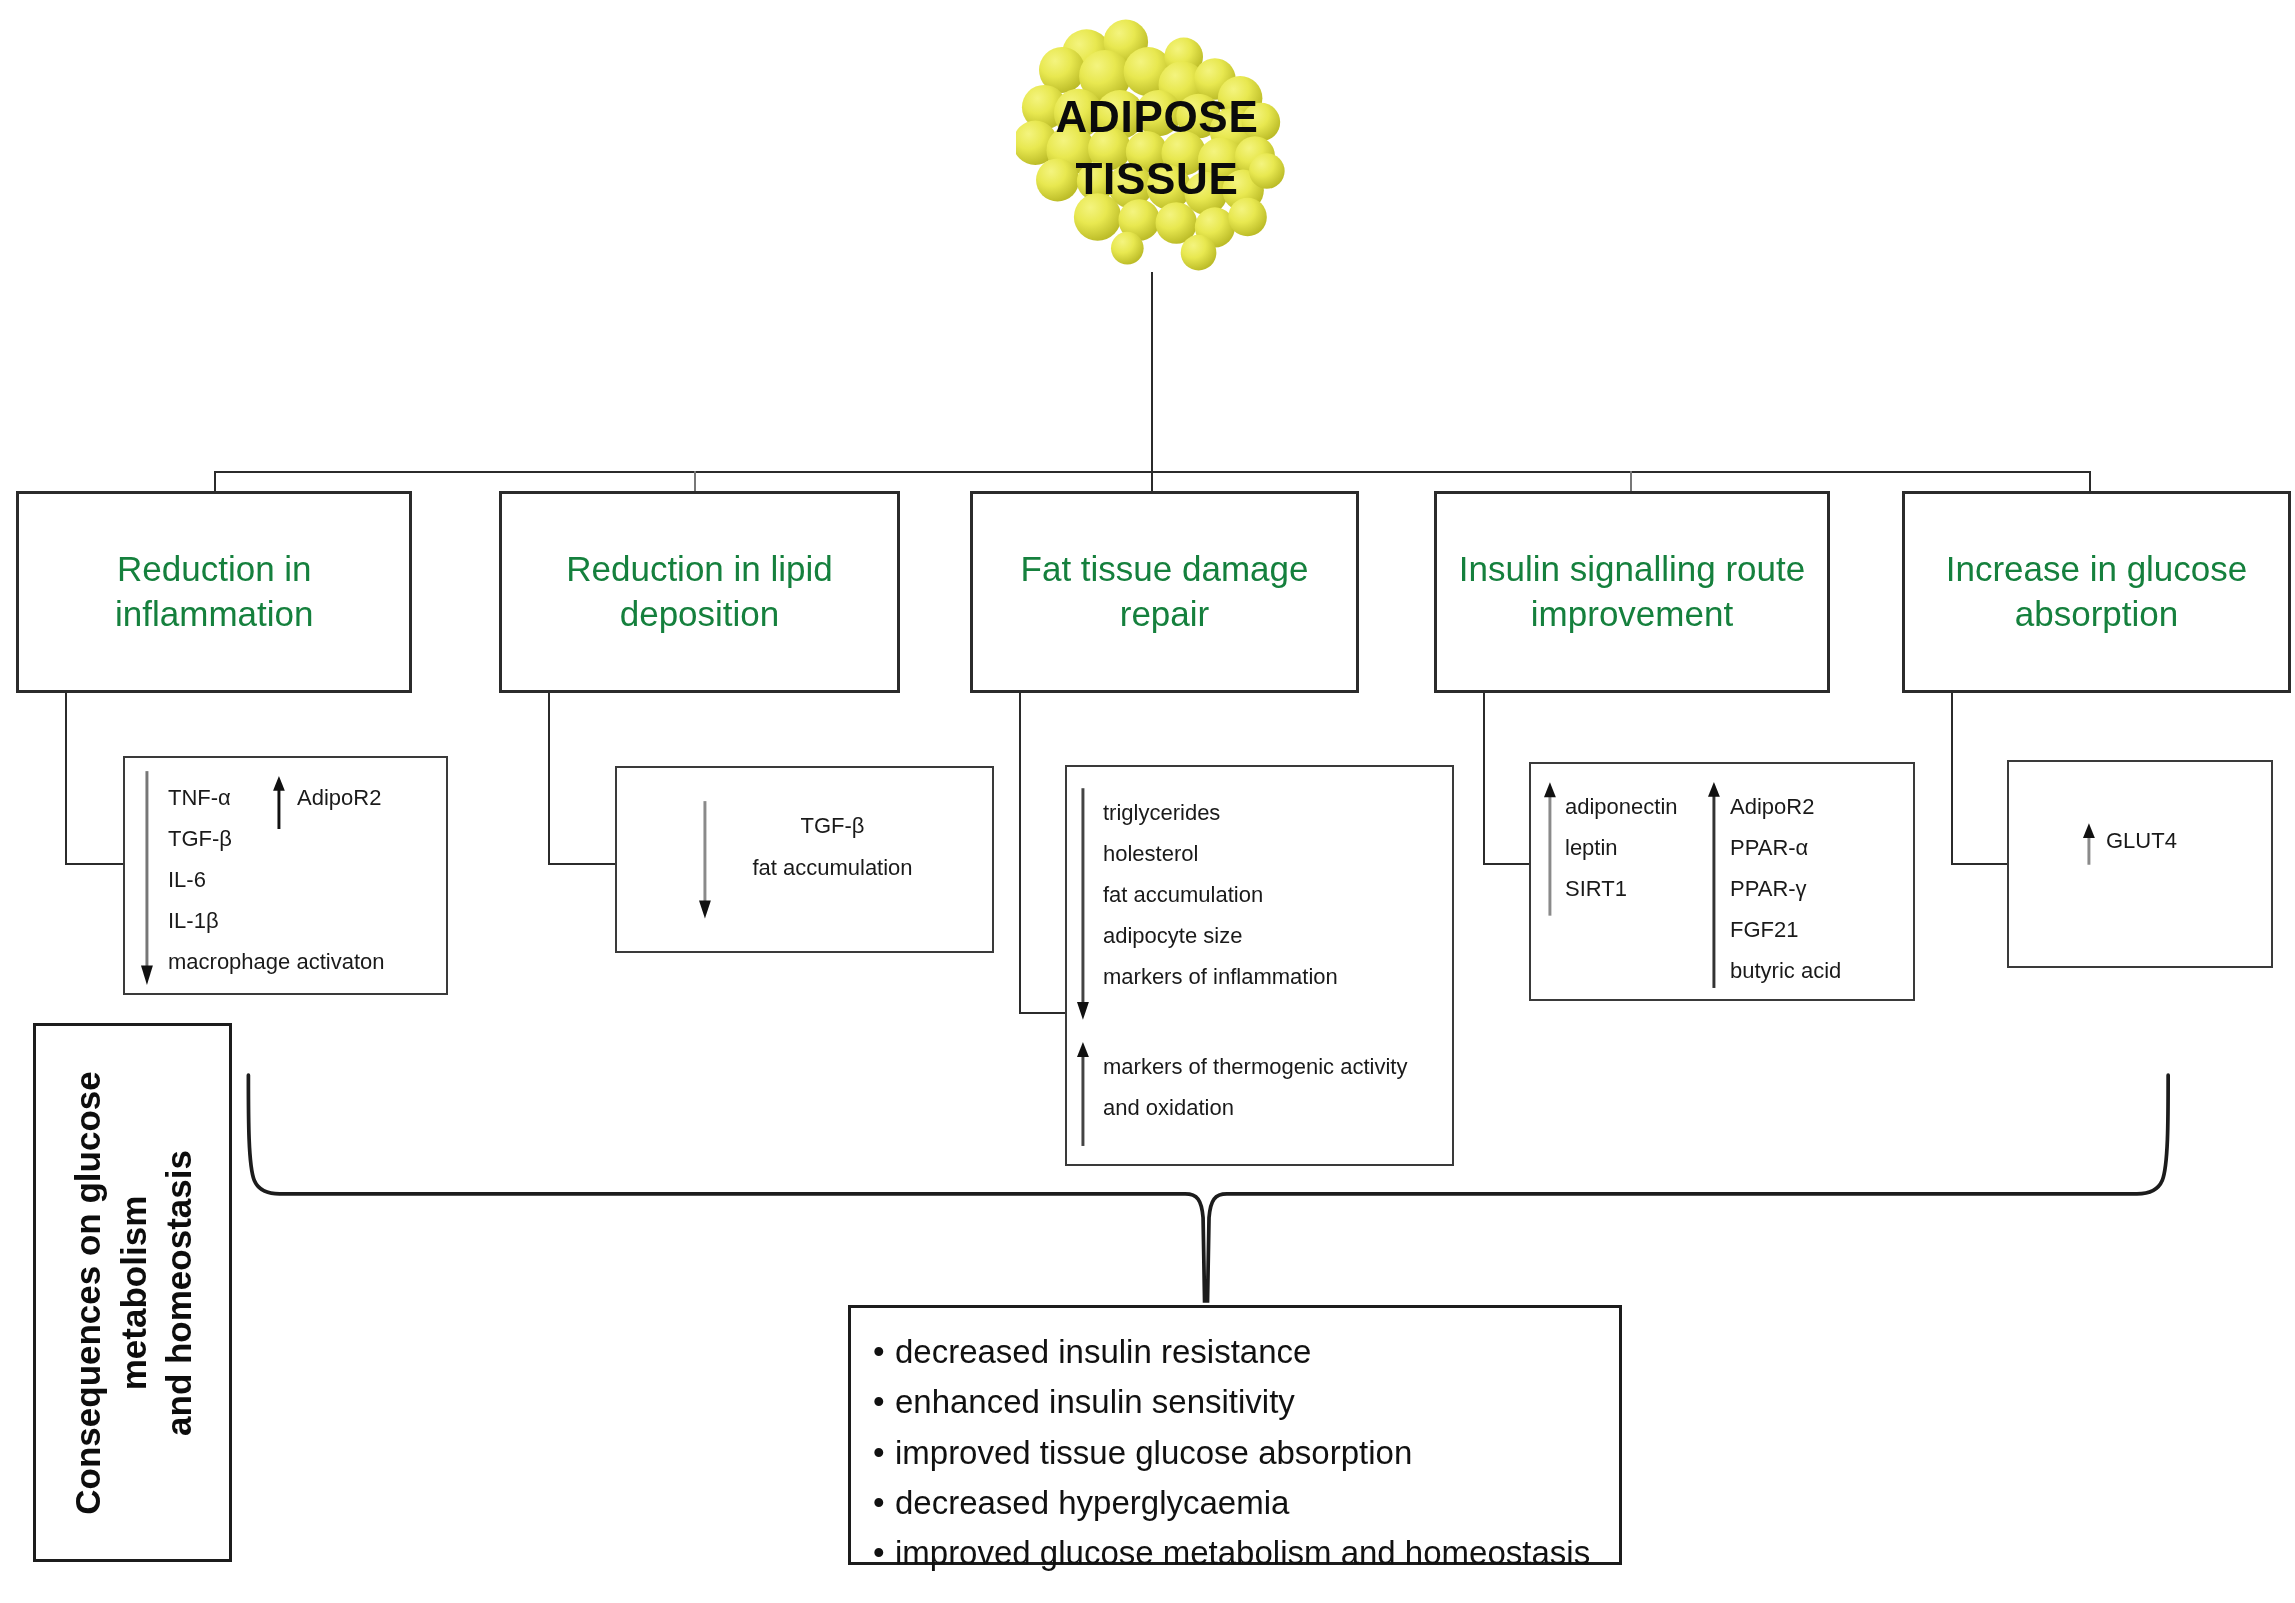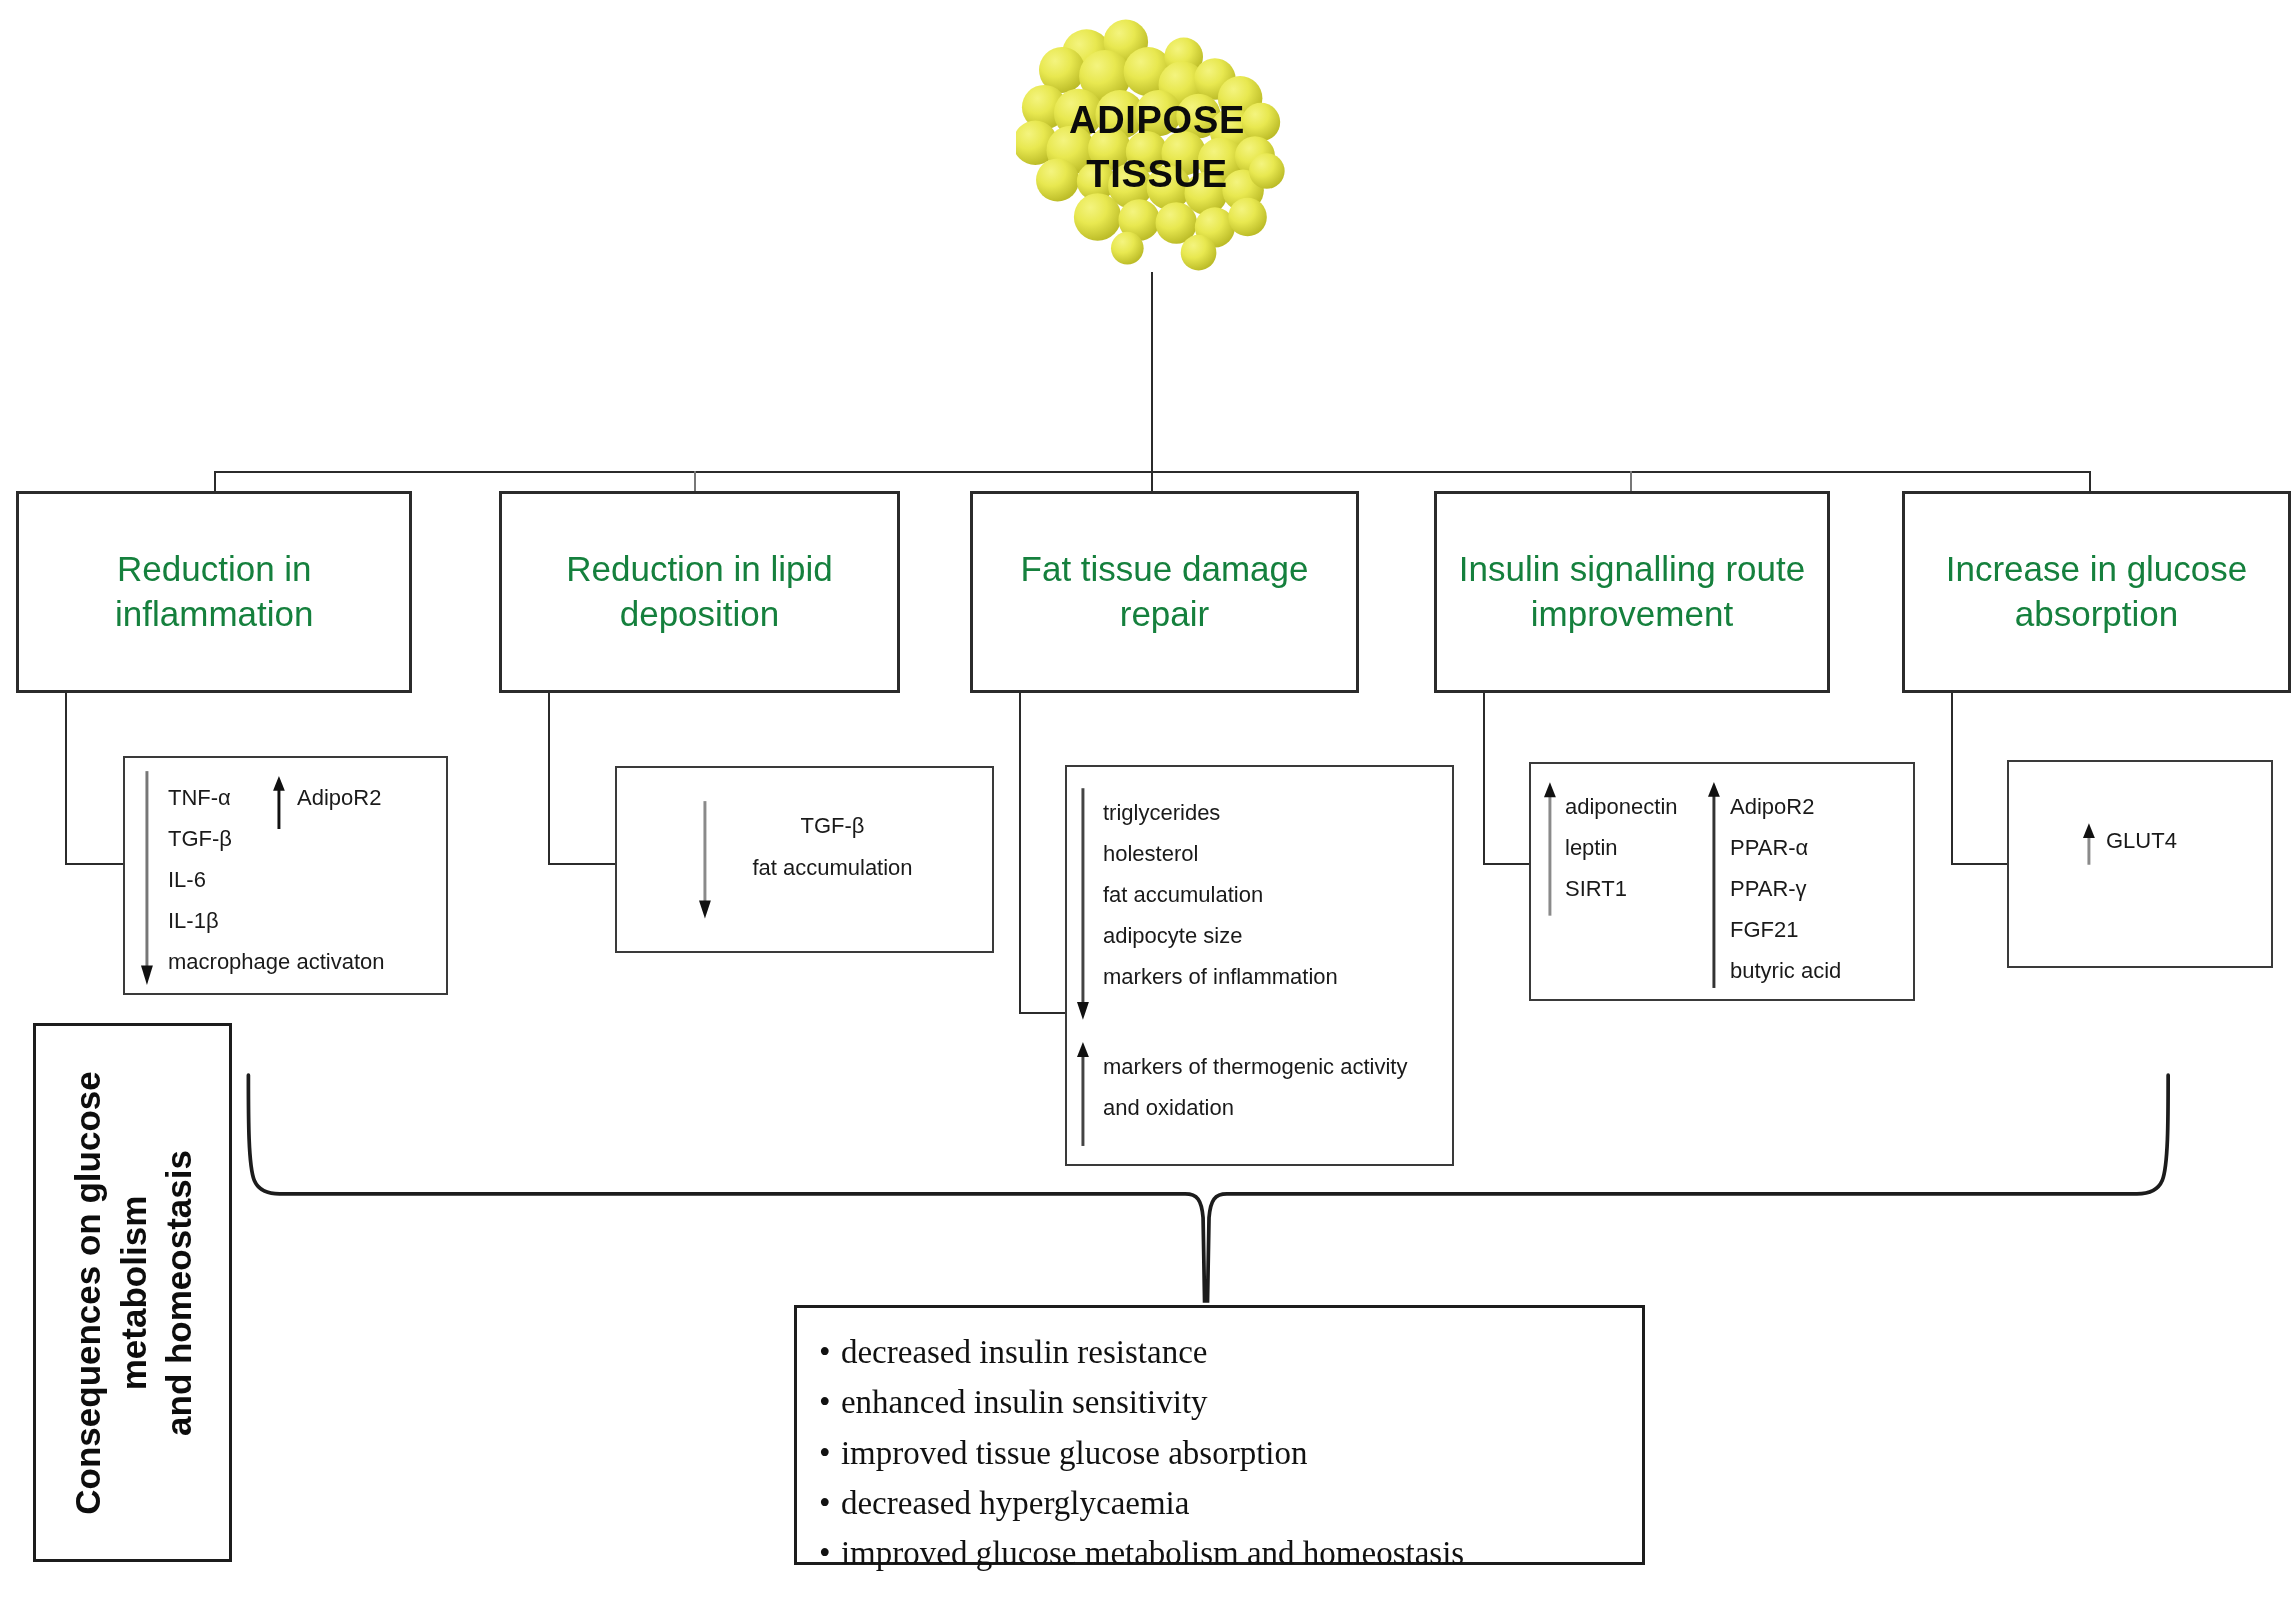--- a/index.html
+++ b/index.html
@@ -6,21 +6,21 @@
   body{width:2295px;height:1604px;position:relative;overflow:hidden;
        font-family:"Liberation Sans","DejaVu Sans",sans-serif;color:#1a1a1a;}
   #stage{position:absolute;inset:0;width:2295px;height:1604px;}
 
   
   .blob{position:absolute;left:1016px;top:18px;width:282px;height:260px;}
   .blob svg{display:block;}
   .blob-label{position:absolute;left:0;top:0;width:282px;height:260px;
     display:flex;flex-direction:column;align-items:center;justify-content:center;
     pointer-events:none;}
-  .blob-label span{font-size:38px;font-weight:700;letter-spacing:0.7px;color:#0b0b0b;
+  .blob-label span{font-size:44px;font-weight:700;letter-spacing:0.7px;color:#0b0b0b;
     line-height:1.42;text-align:center;}
 
   
   .box{position:absolute;background:#fff;border:2.2px solid #2b2b2b;box-sizing:border-box;}
   .box.heavy{border-width:3px;}
   .box-title{position:absolute;inset:0;display:flex;align-items:center;justify-content:center;
     text-align:center;font-size:35px;line-height:1.28;color:#15803d;padding:0 10.4px;
     box-sizing:border-box;}
 
   .dbox{position:absolute;background:#fff;border:2.2px solid #3a3a3a;box-sizing:border-box;}
@@ -295,21 +295,21 @@
              C 1292,168 1298,176 1300,200
              L 1302,312
              L 1306,312
              L 1308,200
              C 1310,176 1316,168 1332,168
              L 2558,168
              C 2574,168 2586,164 2592,150
              C 2600,130 2600,70 2600,8" fill="none" stroke="#1c1c1c" stroke-width="5" stroke-linecap="round"></path>
   </svg>
 
-  <div class="final" style="left:794px;top:1305px;width:851px;height:260px;font-family:Liberation Serif, serif;">
+  <div class="final" style="left:848px;top:1305px;width:774px;height:260px;">
     <ul>
       <li>decreased insulin resistance</li>
       <li>enhanced insulin sensitivity</li>
       <li>improved tissue glucose absorption</li>
       <li>decreased hyperglycaemia</li>
       <li>improved glucose metabolism and homeostasis</li>
     </ul>
   </div>
 
 </div>

